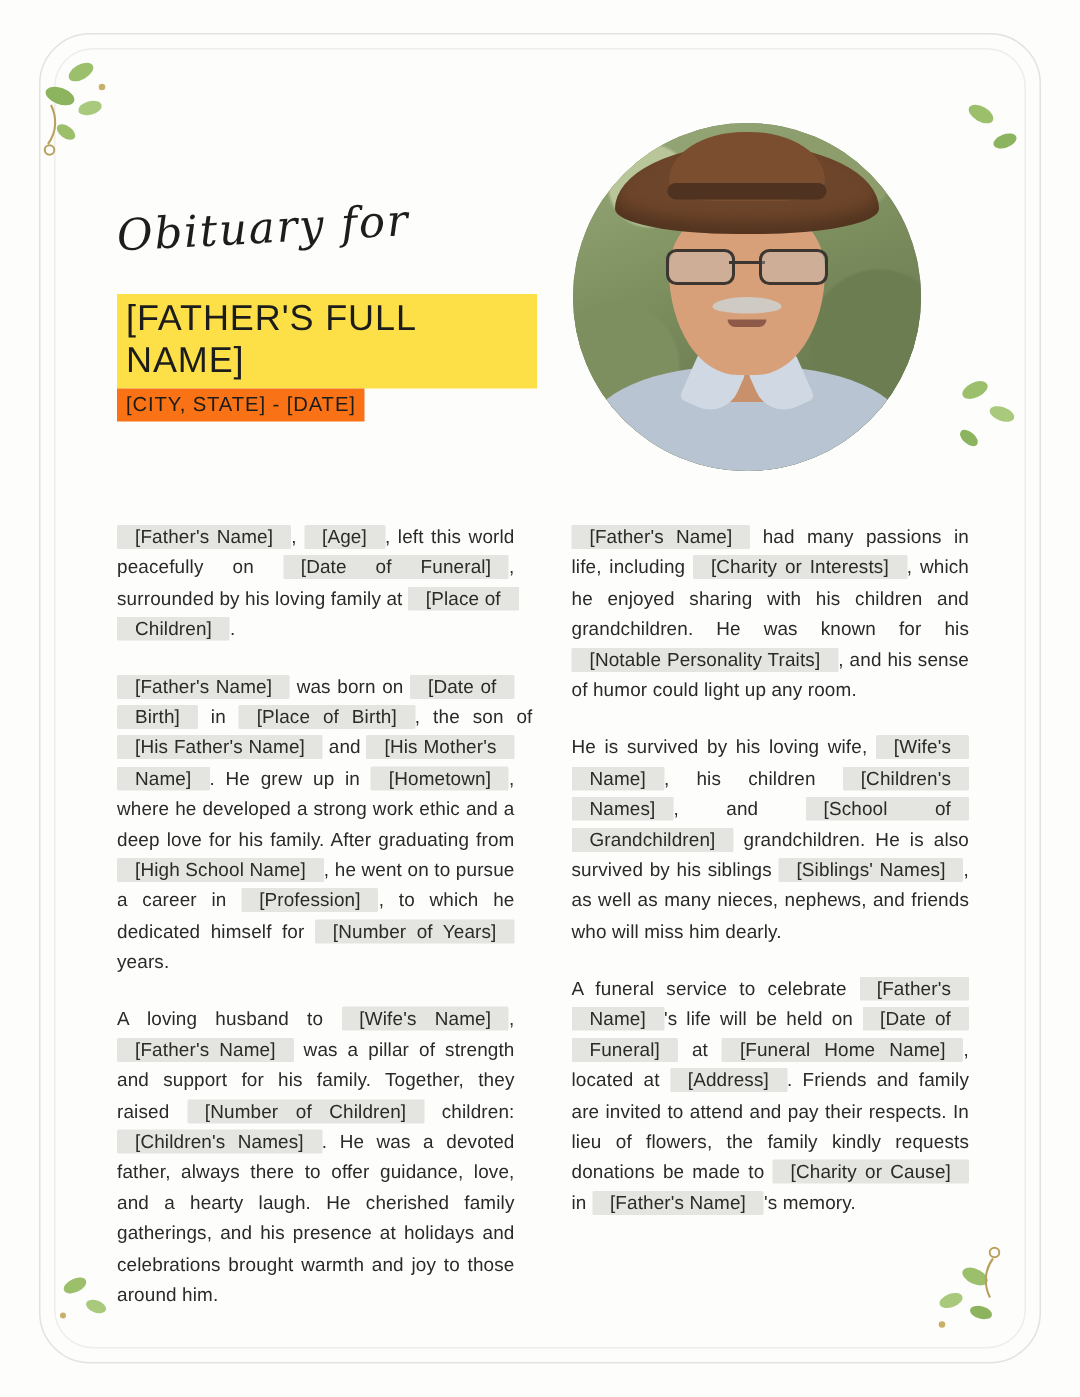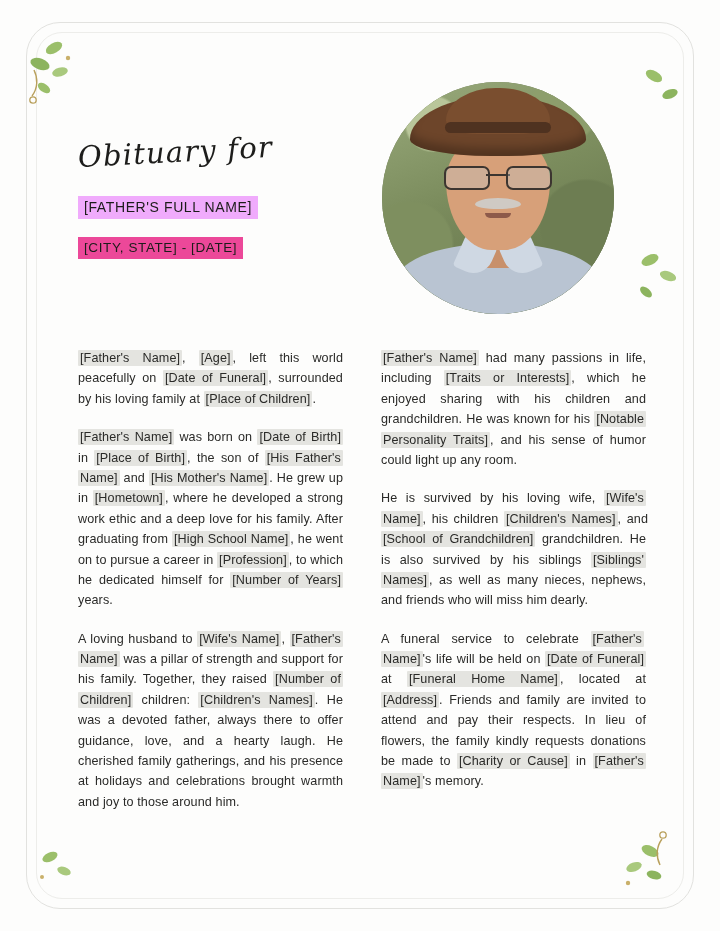--- a/index.html
+++ b/index.html
@@ -65,30 +65,30 @@
     font-size: 29px;
     color: #1d1d1b;
     letter-spacing: 1.2px;
     margin: 0 0 22px 0;
     transform: rotate(-3deg);
     transform-origin: left center;
     font-weight: 400;
   }
   .name-line {
     display: inline-block;
-    background: #f0abfc;
+    background: #fde047;
     padding: 3px 6px 4px 6px;
-    font-size: 14px;
+    font-size: 24px;
     letter-spacing: 0.6px;
     color: #1c1c1a;
-    margin-bottom: 18px;
+    margin-bottom: 0;
   }
   .place-line {
     display: inline-block;
-    background: #ec4899;
+    background: #f97316;
     padding: 3px 6px 4px 6px;
     font-size: 13.5px;
     letter-spacing: 0.6px;
     color: #1c1c1a;
   }
 
   
   .photo-wrap {
     position: absolute;
     left: 382px;
@@ -258,21 +258,21 @@
     margin: 0 0 18px 0;
     font-size: 12.6px;
     line-height: 1.62;
     color: #2a2a28;
     text-align: justify;
     letter-spacing: 0.1px;
   }
   .col p:last-child { margin-bottom: 0; }
   .ph {
     background: #e4e4e0;
-    padding: 1px 2px;
+    padding: 1px 12px;
     border-radius: 1px;
     box-decoration-break: clone;
     -webkit-box-decoration-break: clone;
   }
 </style>
 </head>
 <body>
 
 <div class="page">
 
@@ -343,19 +343,19 @@
     </div>
   </div>
 
   <div class="columns">
     <div class="col">
         <p><span class="ph">[Father's Name]</span>, <span class="ph">[Age]</span>, left this world peacefully on <span class="ph">[Date of Funeral]</span>, surrounded by his loving family at <span class="ph">[Place of Children]</span>.</p>
         <p><span class="ph">[Father's Name]</span> was born on <span class="ph">[Date of Birth]</span> in <span class="ph">[Place of Birth]</span>, the son of <span class="ph">[His Father's Name]</span> and <span class="ph">[His Mother's Name]</span>. He grew up in <span class="ph">[Hometown]</span>, where he developed a strong work ethic and a deep love for his family. After graduating from <span class="ph">[High School Name]</span>, he went on to pursue a career in <span class="ph">[Profession]</span>, to which he dedicated himself for <span class="ph">[Number of Years]</span> years.</p>
         <p>A loving husband to <span class="ph">[Wife's Name]</span>, <span class="ph">[Father's Name]</span> was a pillar of strength and support for his family. Together, they raised <span class="ph">[Number of Children]</span> children: <span class="ph">[Children's Names]</span>. He was a devoted father, always there to offer guidance, love, and a hearty laugh. He cherished family gatherings, and his presence at holidays and celebrations brought warmth and joy to those around him.</p>
       </div>
     <div class="col">
-        <p><span class="ph">[Father's Name]</span> had many passions in life, including <span class="ph">[Traits or Interests]</span>, which he enjoyed sharing with his children and grandchildren. He was known for his <span class="ph">[Notable Personality Traits]</span>, and his sense of humor could light up any room.</p>
+        <p><span class="ph">[Father's Name]</span> had many passions in life, including <span class="ph">[Charity or Interests]</span>, which he enjoyed sharing with his children and grandchildren. He was known for his <span class="ph">[Notable Personality Traits]</span>, and his sense of humor could light up any room.</p>
         <p>He is survived by his loving wife, <span class="ph">[Wife's Name]</span>, his children <span class="ph">[Children's Names]</span>, and <span class="ph">[School of Grandchildren]</span> grandchildren. He is also survived by his siblings <span class="ph">[Siblings' Names]</span>, as well as many nieces, nephews, and friends who will miss him dearly.</p>
         <p>A funeral service to celebrate <span class="ph">[Father's Name]</span>'s life will be held on <span class="ph">[Date of Funeral]</span> at <span class="ph">[Funeral Home Name]</span>, located at <span class="ph">[Address]</span>. Friends and family are invited to attend and pay their respects. In lieu of flowers, the family kindly requests donations be made to <span class="ph">[Charity or Cause]</span> in <span class="ph">[Father's Name]</span>'s memory.</p>
       </div>
   </div>
 
 </div>
 
 </body></html>

